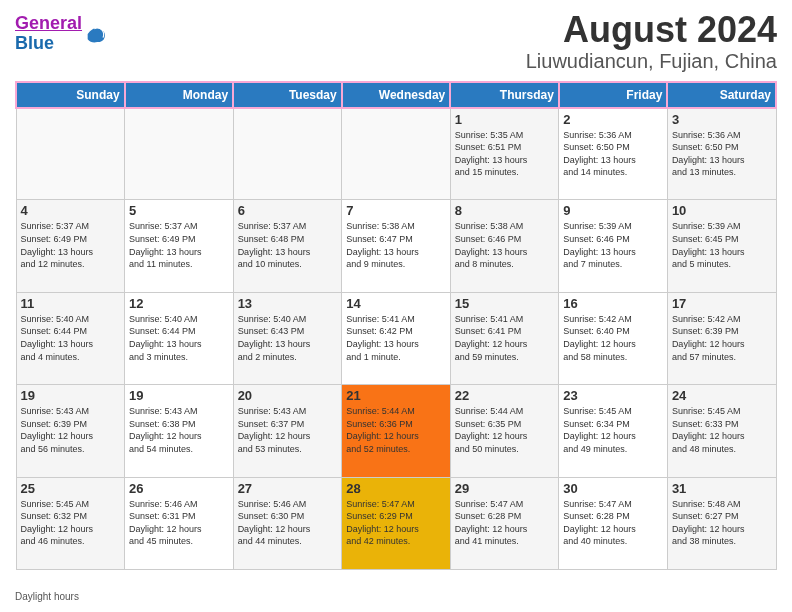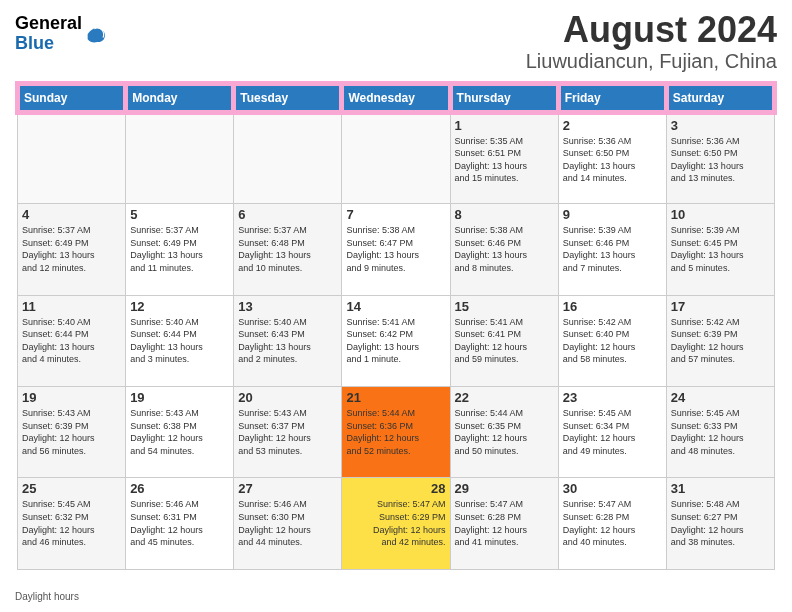--- a/index.html
+++ b/index.html
@@ -26,21 +26,21 @@
     .logo {
       display: flex;
       align-items: center;
       margin-top: 4px;
     }
     .logo-text {
       font-size: 18px;
       font-weight: bold;
       line-height: 1.1;
     }
-    .logo-text span.general { color: #000000; }
+    .logo-text span.general { color: #a21caf; text-decoration: underline; }
     .logo-text span.blue { color: #1a6aad; }
     .logo-icon {
       width: 22px;
       height: 22px;
       margin-left: 2px;
       fill: #1a6aad;
     }
     .title-block {
       text-align: right;
     }
@@ -60,22 +60,22 @@
       border-collapse: collapse;
       flex: 1;
       table-layout: fixed;
     }
     .calendar thead tr th {
       background-color: #2a7ac0;
       color: #fff;
       font-size: 12px;
       font-weight: bold;
       padding: 5px 4px;
-      text-align: left;
-      border: 5px solid #f9a8d4;
+      text-align: right;
+      border: 2px solid #f9a8d4;
     }
     .calendar tbody tr td {
       border: 1px solid #ccc;
       vertical-align: top;
       padding: 3px 4px;
       font-size: 9.5px;
       color: #333;
       background: #fff;
       height: 88px;
     }
@@ -259,21 +259,21 @@
             <div class="day-info">Sunrise: 5:45 AM<br>Sunset: 6:32 PM<br>Daylight: 12 hours<br>and 46 minutes.</div>
           </td>
           <td style="background-color: rgb(255, 255, 255);">
             <span class="day-num">26</span>
             <div class="day-info">Sunrise: 5:46 AM<br>Sunset: 6:31 PM<br>Daylight: 12 hours<br>and 45 minutes.</div>
           </td>
           <td style="background-color: rgb(245, 245, 245);">
             <span class="day-num">27</span>
             <div class="day-info">Sunrise: 5:46 AM<br>Sunset: 6:30 PM<br>Daylight: 12 hours<br>and 44 minutes.</div>
           </td>
-          <td style="background-color: #fde047; text-align: right;">
+          <td style="background-color: #eab308;">
             <span class="day-num">28</span>
             <div class="day-info">Sunrise: 5:47 AM<br>Sunset: 6:29 PM<br>Daylight: 12 hours<br>and 42 minutes.</div>
           </td>
           <td style="background-color: rgb(245, 245, 245);">
             <span class="day-num">29</span>
             <div class="day-info">Sunrise: 5:47 AM<br>Sunset: 6:28 PM<br>Daylight: 12 hours<br>and 41 minutes.</div>
           </td>
           <td style="background-color: rgb(255, 255, 255);">
             <span class="day-num">30</span>
             <div class="day-info">Sunrise: 5:47 AM<br>Sunset: 6:28 PM<br>Daylight: 12 hours<br>and 40 minutes.</div>

